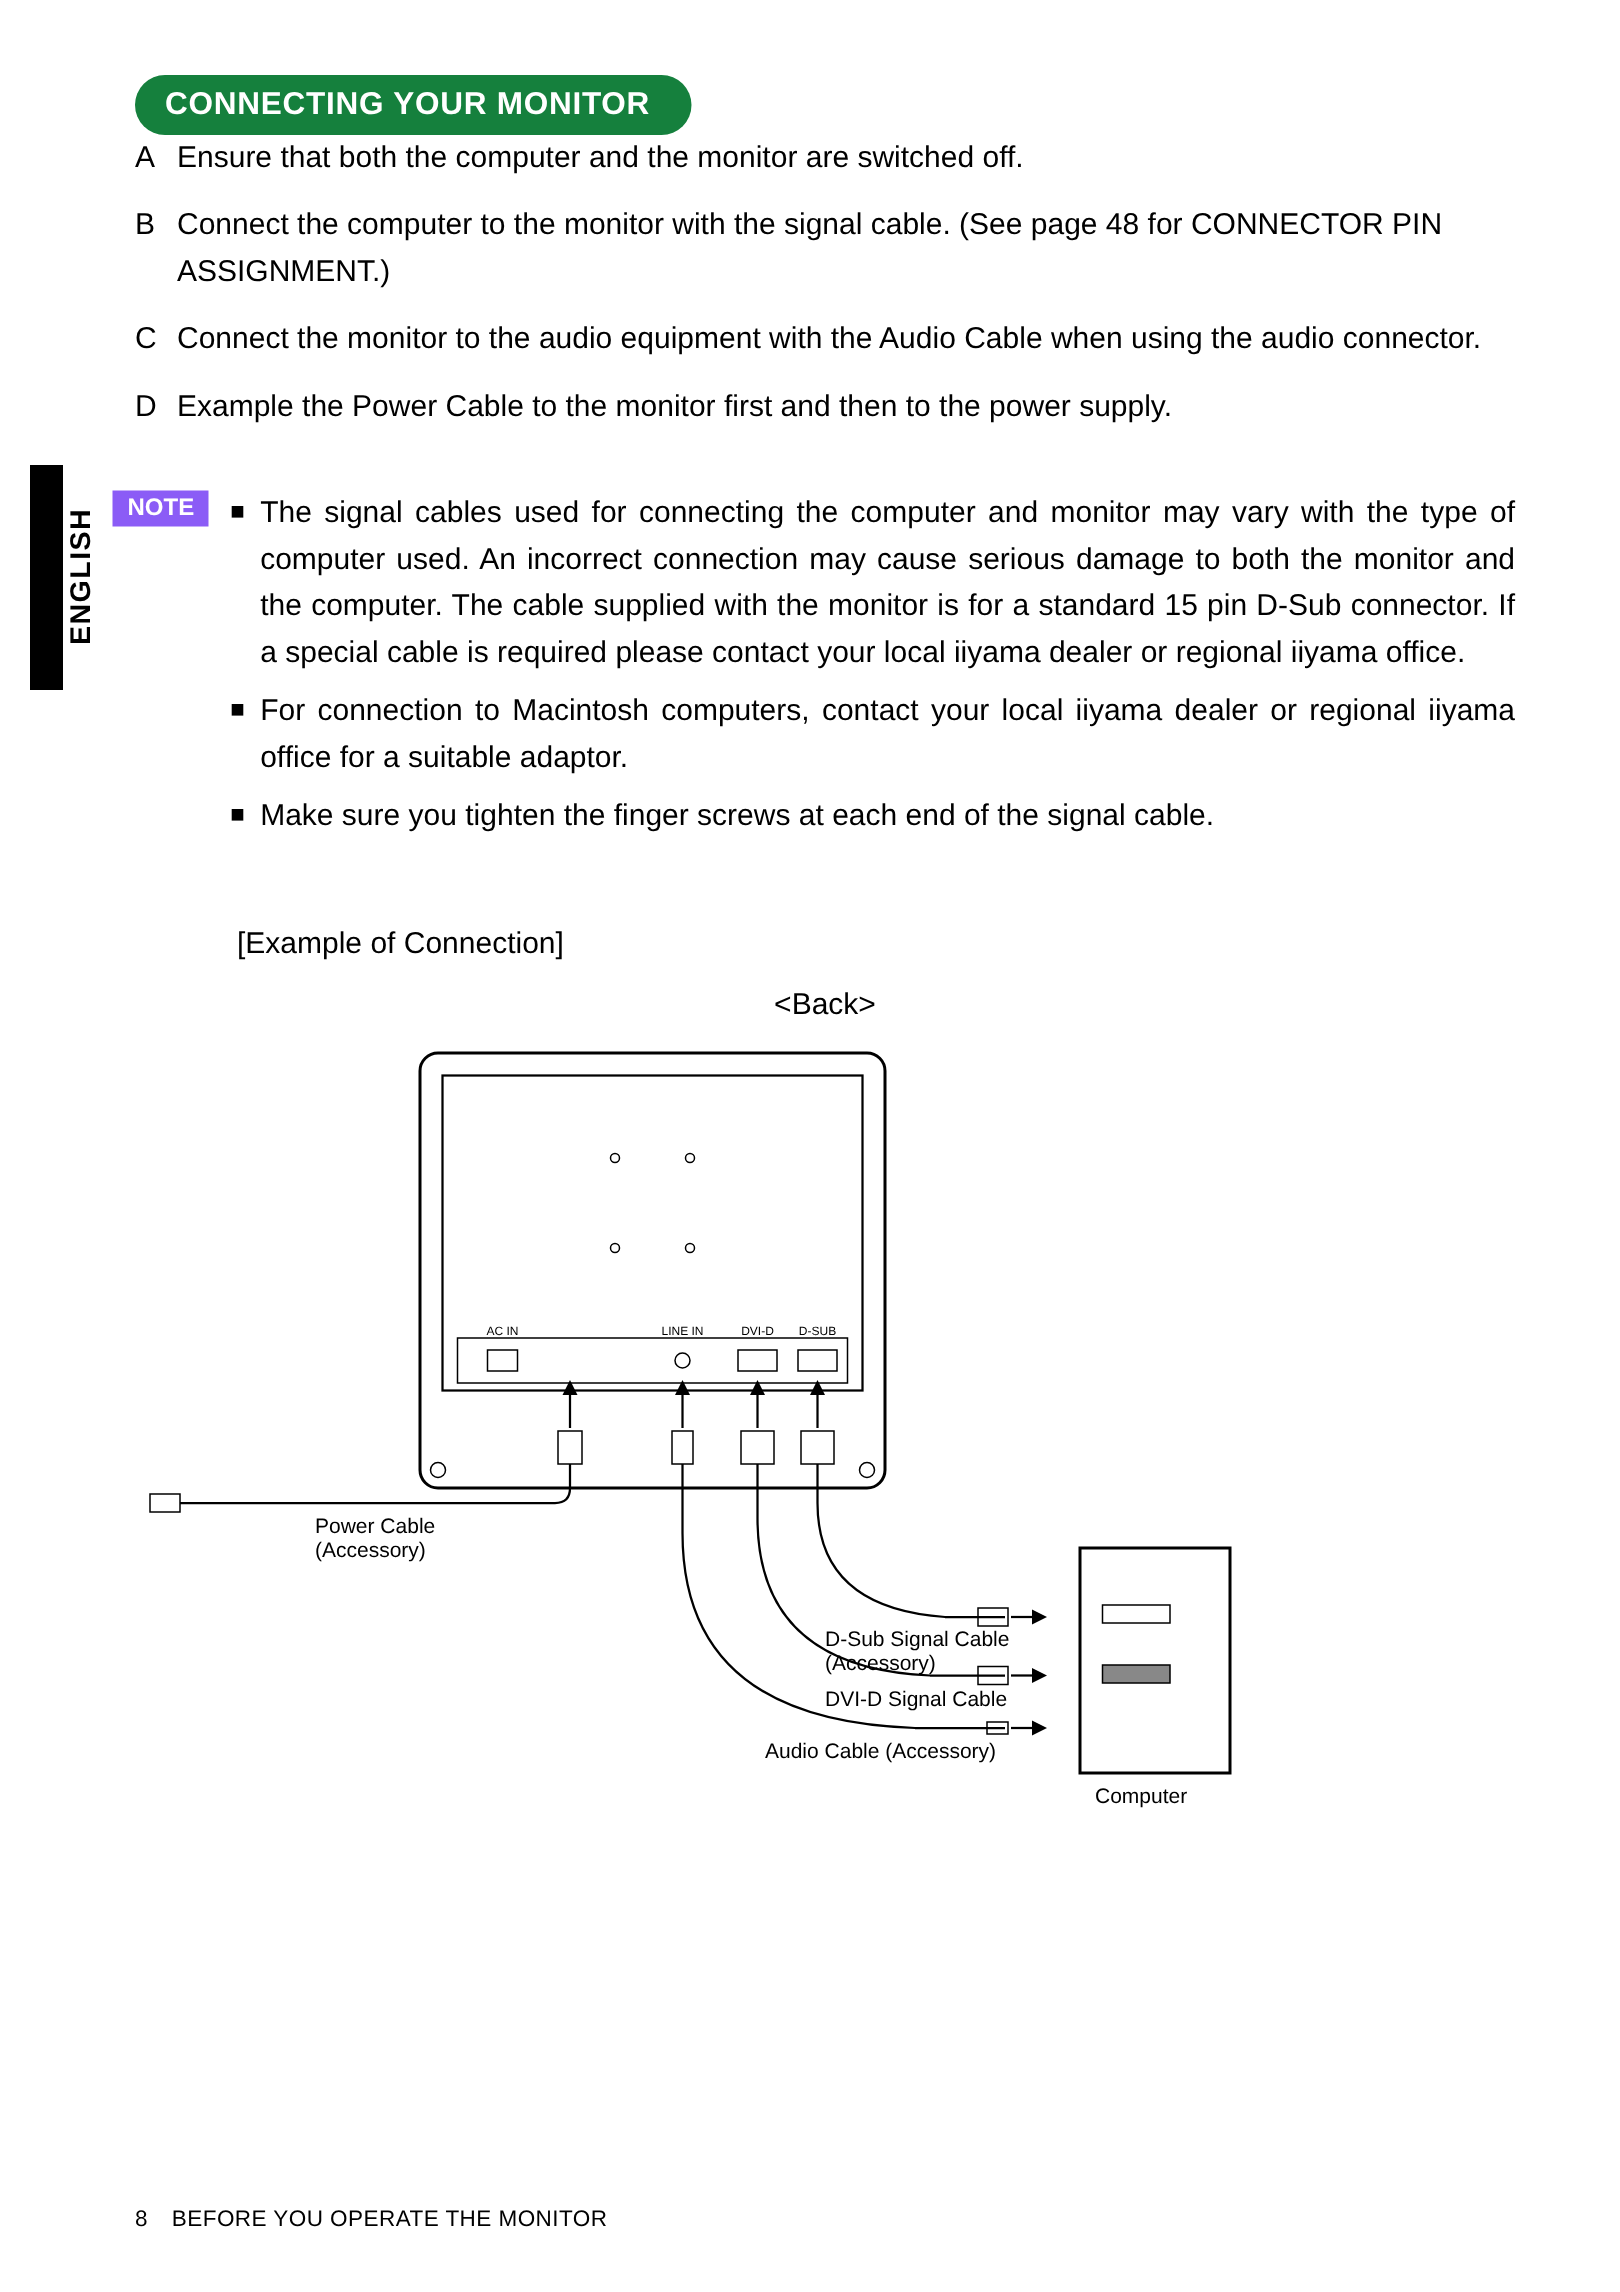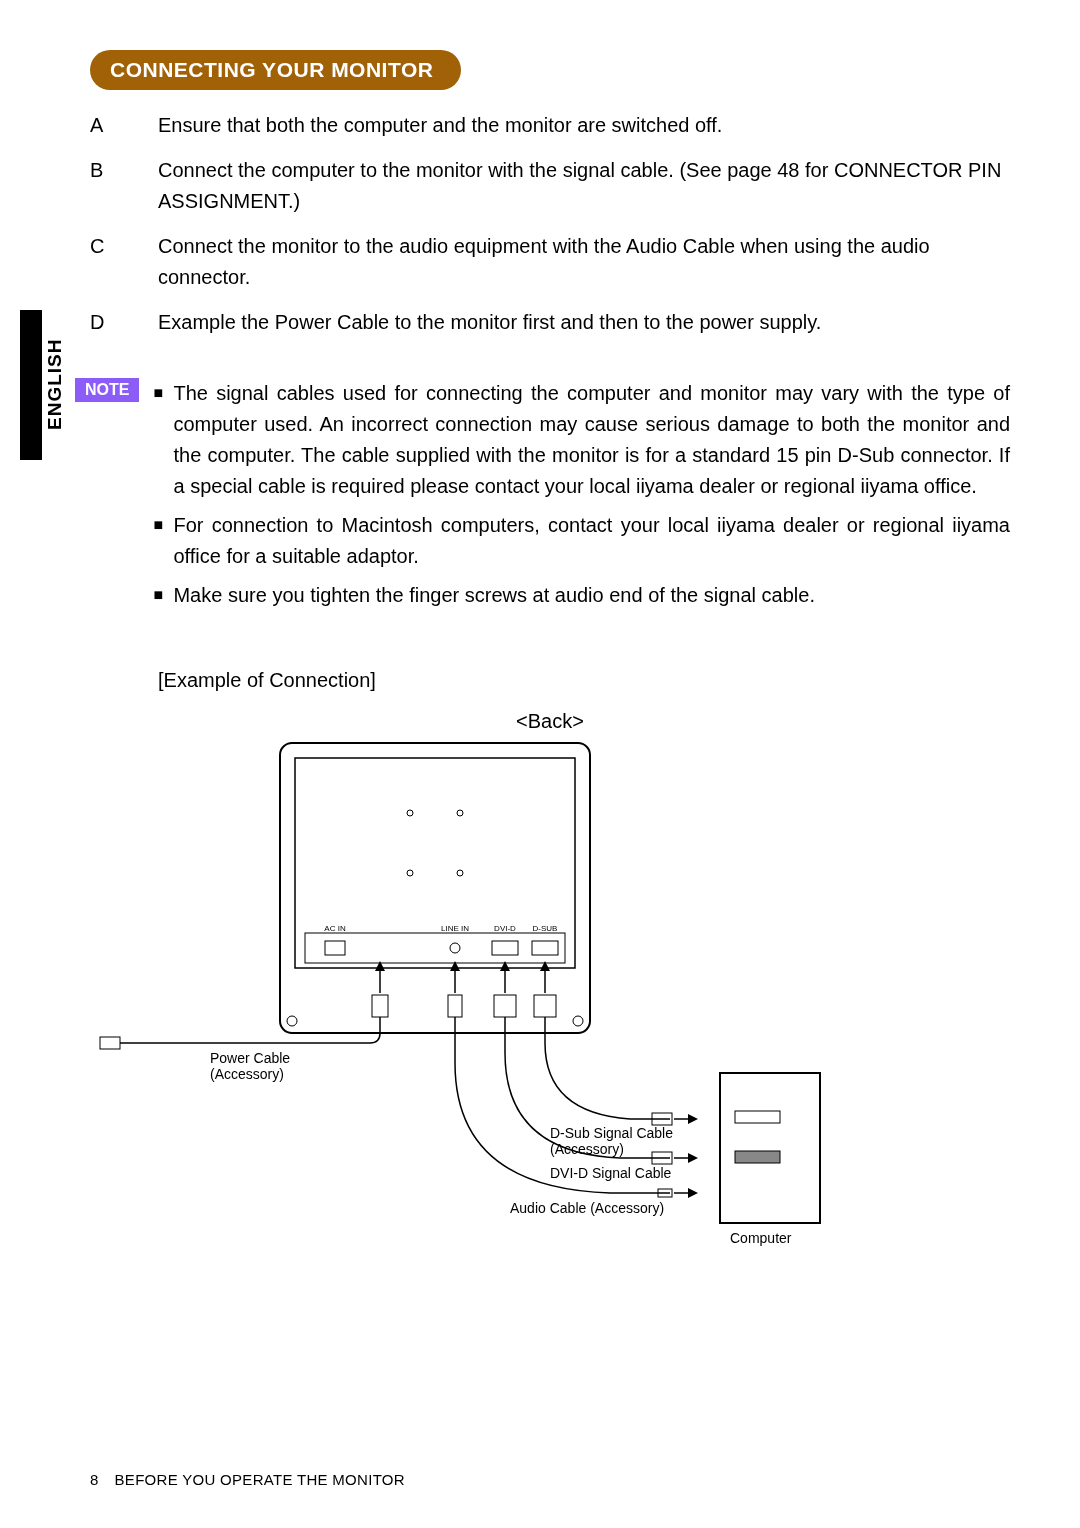--- a/index.html
+++ b/index.html
@@ -29,45 +29,43 @@
       left: 44px;
       top: 430px;
       transform: rotate(-90deg);
       transform-origin: left top;
       font-weight: bold;
       font-size: 19px;
       letter-spacing: 1px;
     }
     .section-header {
       display: inline-block;
-      background: #a16207;
+      background: #15803d;
       color: #fff;
       font-weight: bold;
       font-size: 21px;
       padding: 8px 28px 8px 20px;
       border-radius: 9999px;
-      margin-bottom: 20px;
       letter-spacing: 0.5px;
     }
     .step-list {
       margin: 0 0 40px 0;
     }
     .step {
       display: flex;
       margin-bottom: 14px;
       line-height: 1.55;
     }
     .step-label {
       width: 28px;
       flex-shrink: 0;
       font-size: 20px;
     }
     .step-text {
       flex: 1;
-      margin-left: 40px;
     }
     .note-block {
       display: flex;
       margin-left: -15px;
     }
     .note-badge {
       display: inline-block;
       background: #8b5cf6;
       color: #fff;
       font-weight: bold;
@@ -93,21 +91,21 @@
       padding-top: 3px;
     }
     .note-text {
       flex: 1;
     }
     .example-label {
       margin: 50px 0 18px 68px;
     }
     .back-label {
       text-align: center;
-      margin-bottom: 0;
+      margin-bottom: 10px;
     }
     .diagram-wrapper {
       display: flex;
       justify-content: flex-start;
     }
     .footer {
       position: absolute;
       bottom: 40px;
       left: 90px;
       font-size: 15px;
@@ -154,21 +152,21 @@
       <div class="note-item">
         <div class="note-bullet">■</div>
         <div class="note-text">The signal cables used for connecting the computer and monitor may vary with the type of computer used. An incorrect connection may cause serious damage to both the monitor and the computer. The cable supplied with the monitor is for a standard 15 pin D-Sub connector. If a special cable is required please contact your local iiyama dealer or regional iiyama office.</div>
       </div>
       <div class="note-item">
         <div class="note-bullet">■</div>
         <div class="note-text">For connection to Macintosh computers, contact your local iiyama dealer or regional iiyama office for a suitable adaptor.</div>
       </div>
       <div class="note-item">
         <div class="note-bullet">■</div>
-        <div class="note-text">Make sure you tighten the finger screws at audio end of the signal cable.</div>
+        <div class="note-text">Make sure you tighten the finger screws at each end of the signal cable.</div>
       </div>
     </div>
   </div>
 
   <div class="example-label">[Example of Connection]</div>
   <div class="back-label">&lt;Back&gt;</div>
 
   <div class="diagram-wrapper">
     <svg width="760" height="520" viewBox="0 0 760 520">
 

